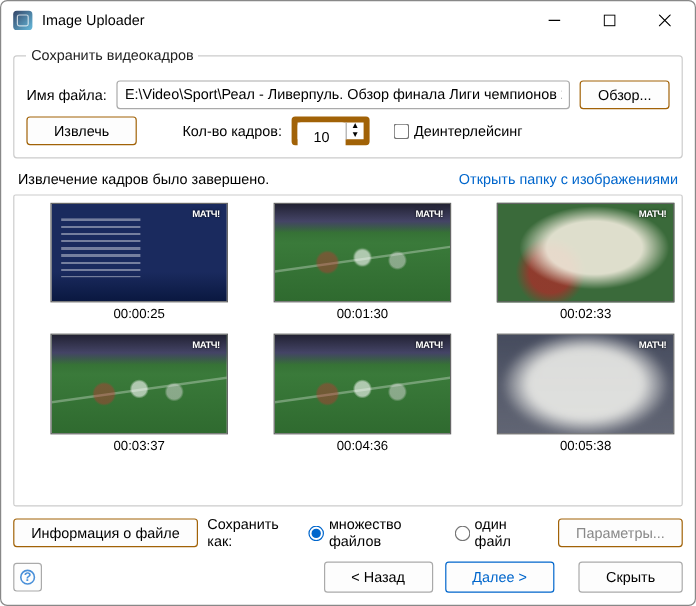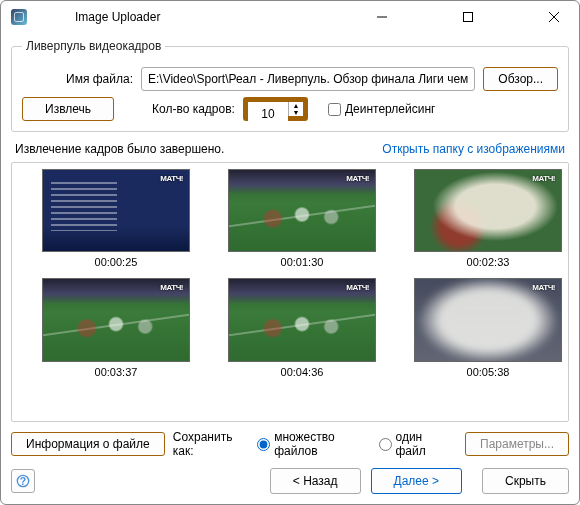--- a/index.html
+++ b/index.html
@@ -1,28 +1,28 @@
 <!DOCTYPE html>
 <html><head>
 <meta charset="utf-8">
 <style>
   * { box-sizing: border-box; margin: 0; padding: 0; font-family: 'Segoe UI', Tahoma, sans-serif; font-size: 12px; }
   body { background: #fff; width: 580px; height: 505px; border: 1px solid #888; border-radius: 6px; overflow: hidden; display: flex; flex-direction: column; }
-  .titlebar { height: 32px; display: flex; align-items: center; padding: 0 2px 0 10px; gap: 40px; }
+  .titlebar { height: 32px; display: flex; align-items: center; padding: 0 2px 0 10px; }
   .titlebar .icon { width: 16px; height: 16px; margin-right: 8px; background: linear-gradient(135deg,#346,#6bd); border-radius: 3px; position: relative; }
   .titlebar .icon::after { content:''; position:absolute; inset:3px; border:1px solid rgba(255,255,255,.7); border-radius:2px;}
   .titlebar .title { flex: 1; font-size: 12px; }
   .titlebar .ctl { width: 46px; height: 30px; display: flex; align-items: center; justify-content: center; }
   .titlebar .ctl svg { width: 10px; height: 10px; }
   .content { flex: 1; padding: 6px 10px 0 10px; display: flex; flex-direction: column; }
   fieldset { border: 1px solid #ccc; border-radius: 3px; padding: 8px 10px 10px 10px; }
   legend { padding: 0 4px; color: #222; }
   .row { display: flex; align-items: center; gap: 8px; margin-top: 6px; }
   .row:first-child { margin-top: 2px; }
-  .label { white-space: nowrap; margin-left: 44px; }
+  .label { white-space: nowrap; }
   input[type="text"] { border: 1px solid #aaa; border-radius: 3px; padding: 4px 6px; height: 24px; }
   .btn { border: 1px solid #a16207; border-radius: 3px; background: #fdfdfd; padding: 4px 14px; height: 24px; cursor: pointer; white-space: nowrap; }
   .spin { display: flex; border: 5px solid #a16207; border-radius: 3px; height: 24px; }
   .spin input { border: none; width: 40px; text-align: center; outline: none; }
   .spin .arrows { display: flex; flex-direction: column; border-left: 1px solid #aaa; }
   .spin .arrows div { font-size: 7px; width: 14px; flex:1; display:flex; align-items:center; justify-content:center; cursor:pointer; }
   .checkbox { display: flex; align-items: center; gap: 4px; }
   .checkbox input { width: 13px; height: 13px; }
   select { border: 1px solid #aaa; border-radius: 3px; height: 24px; padding: 2px 4px; }
   .status-row { display: flex; justify-content: space-between; margin: 10px 4px 6px 4px; }
@@ -75,21 +75,21 @@
     </div>
   <div class="ctl">
       <svg viewBox="0 0 10 10">
         <path d="M0 0 L10 10 M10 0 L0 10" stroke="#000" stroke-width="1"></path>
       </svg>
     </div>
 </div>
 
 <div class="content">
   <fieldset>
-    <legend>Ливерпуль видеокадров</legend>
+    <legend>Сохранить видеокадров</legend>
     <div class="row">
       <span class="label">Имя файла:</span>
       <input type="text" style="flex: 1 1 0%;" value="E:\Video\Sport\Реал - Ливерпуль. Обзор финала Лиги чемпионов 20">
       <button class="btn">Обзор...</button>
     </div>
     <div class="row">
       <button class="btn" style="padding:4px 22px">Извлечь</button>
       <span class="label ml2" style="margin-left:30px">Кол-во кадров:</span>
       <div class="spin">
         <input type="text" value="10" style="">

